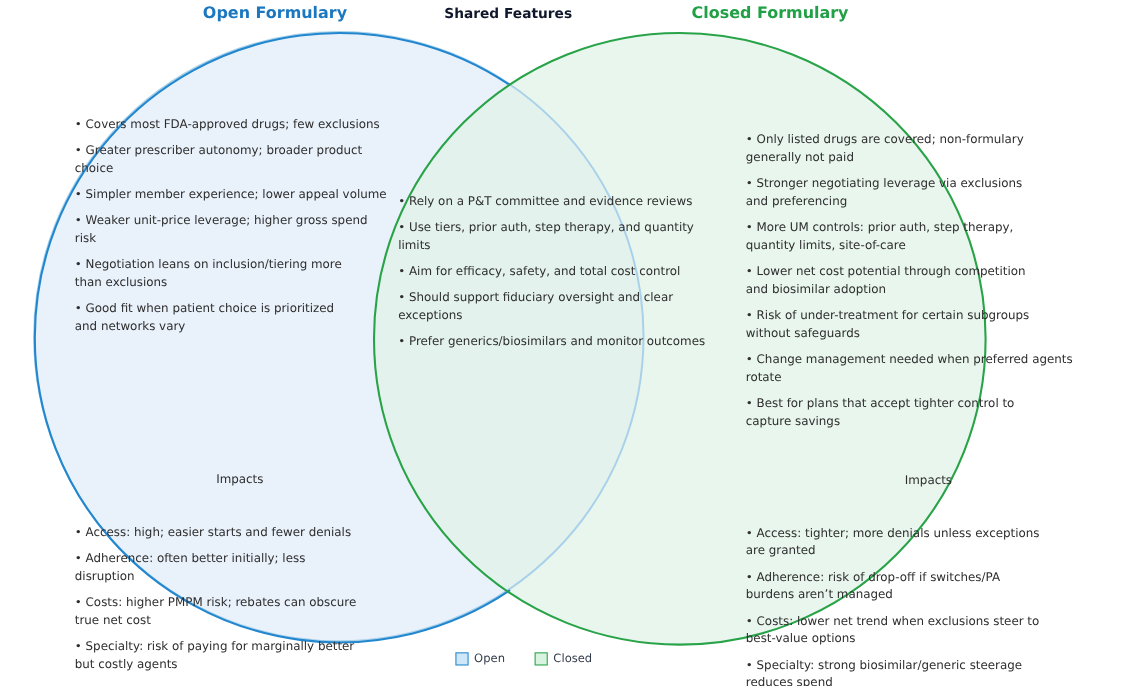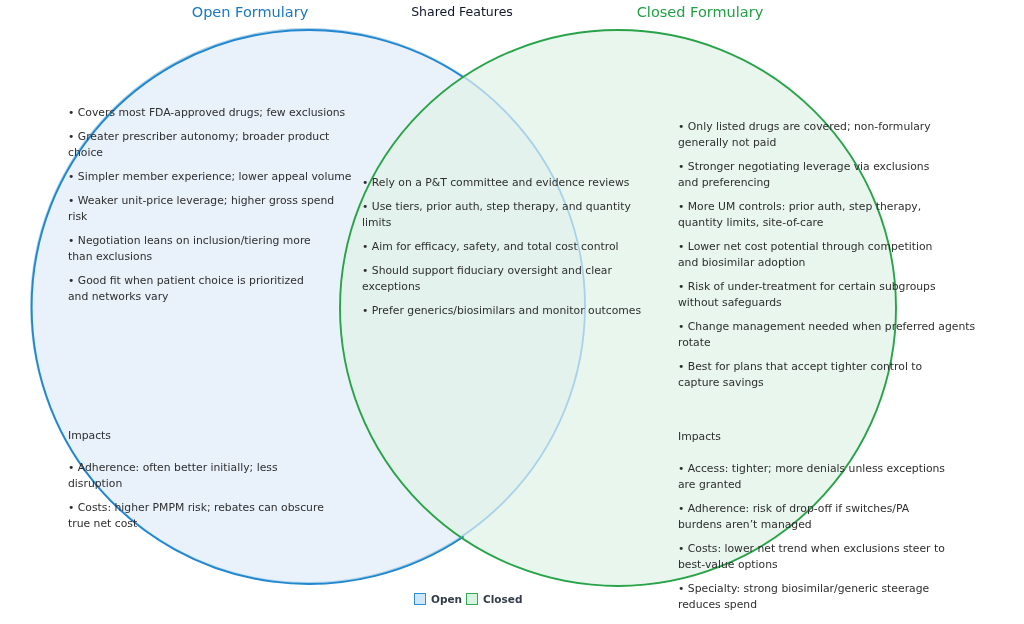--- a/index.html
+++ b/index.html
@@ -2,38 +2,38 @@
 <html><head>
 <meta charset="utf-8">
 <style>
   html,body { margin:0; padding:0; background:#ffffff; }
   .canvas {
     position:relative; width:1024px; height:624px; background:#ffffff;
     font-family:"DejaVu Sans", sans-serif; overflow:hidden;
   }
   .venn-svg { position:absolute; left:0; top:0; }
 
-  .title { position:absolute; top:4px; transform:translateX(-50%); white-space:nowrap; }
+  .title { position:absolute; top:4px; transform:translateX(-50%); white-space:nowrap;font-weight:bold; }
   .title-open   { left:250px; font-size:14.5px; color:#1b78c0; }
   .title-shared { left:462px; font-size:12.5px; color:#0f172a; }
   .title-closed { left:700px; font-size:14.5px; color:#21a046; }
 
   .textcol { position:absolute; font-size:10.8px; line-height:16px; color:#2e2e2e;
              white-space:pre-line; }
   .textcol p { margin:0 0 8px 0; }
-  .textcol p.head { margin:0 0 0 0; }
+  .textcol p.head { margin:0 0 16px 0;text-align:center; }
 
   .col-open-bullets   { left:68px;  top:105px; width:300px; }
   .col-shared-bullets { left:362px; top:175px; width:310px; }
   .col-closed-bullets { left:678px; top:109px; width:332px;margin-top:10px; }
   .col-open-impacts   { left:68px;  top:412px; width:300px; }
   .col-closed-impacts { left:678px; top:413px; width:332px; }
 
   .legend { position:absolute; left:414px; top:593px; display:flex; align-items:center;
-            gap:4px; font-size:10.5px; color:#333c4a;font-weight:bold; }
+            gap:27px; font-size:10.5px; color:#333c4a; }
   .legend-item { display:flex; align-items:center; gap:5px; }
   .swatch { display:inline-block; width:12px; height:12px; box-sizing:border-box; }
   .swatch-open   { background:#cfe7f8; border:1.5px solid #2f8fd0; }
   .swatch-closed { background:#d8f3e0; border:1.5px solid #34a853; }
 </style>
 </head>
 <body>
 
 <div class="canvas">
 
@@ -66,23 +66,24 @@
 generally not paid</p><p>• Stronger negotiating leverage via exclusions
 and preferencing</p><p>• More UM controls: prior auth, step therapy,
 quantity limits, site-of-care</p><p>• Lower net cost potential through competition
 and biosimilar adoption</p><p>• Risk of under-treatment for certain subgroups
 without safeguards</p><p>• Change management needed when preferred agents
 rotate</p><p>• Best for plans that accept tighter control to
 capture savings</p></div>
 
   <div class="textcol col-open-impacts">
     <p class="head">Impacts</p>
-    <div><p>• Adherence: often better initially; less
+    <div><p>• Access: high; easier starts and fewer denials</p><p>• Adherence: often better initially; less
 disruption</p><p>• Costs: higher PMPM risk; rebates can obscure
-true net cost</p></div>
+true net cost</p><p>• Specialty: risk of paying for marginally better
+but costly agents</p></div>
   </div>
 
   <div class="textcol col-closed-impacts">
     <p class="head">Impacts</p>
     <div><p>• Access: tighter; more denials unless exceptions
 are granted</p><p>• Adherence: risk of drop-off if switches/PA
 burdens aren’t managed</p><p>• Costs: lower net trend when exclusions steer to
 best-value options</p><p>• Specialty: strong biosimilar/generic steerage
 reduces spend</p></div>
   </div>

